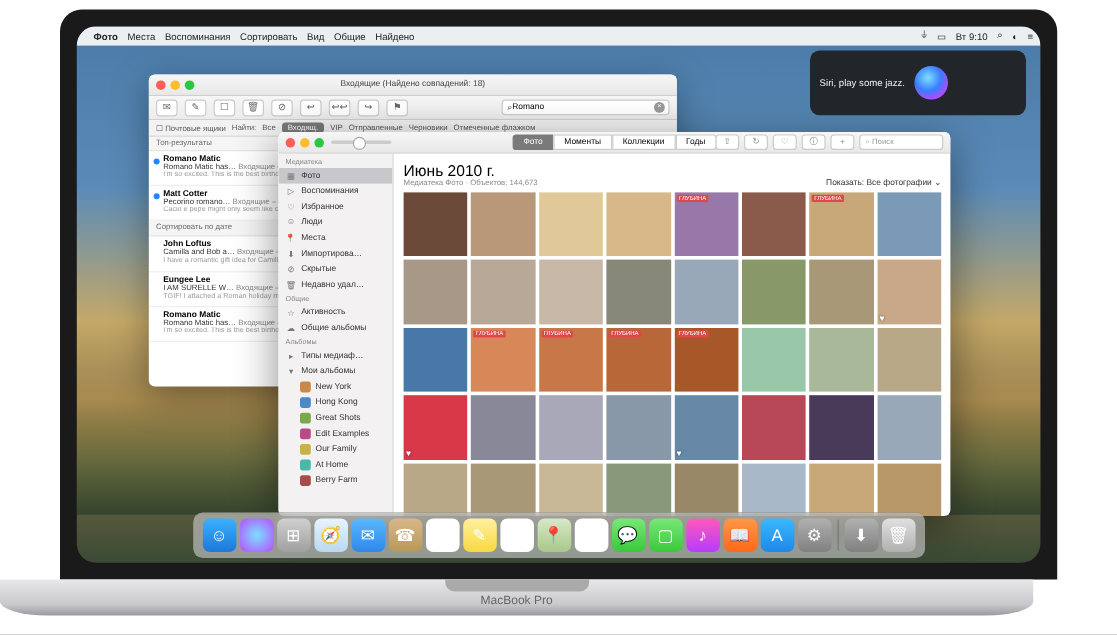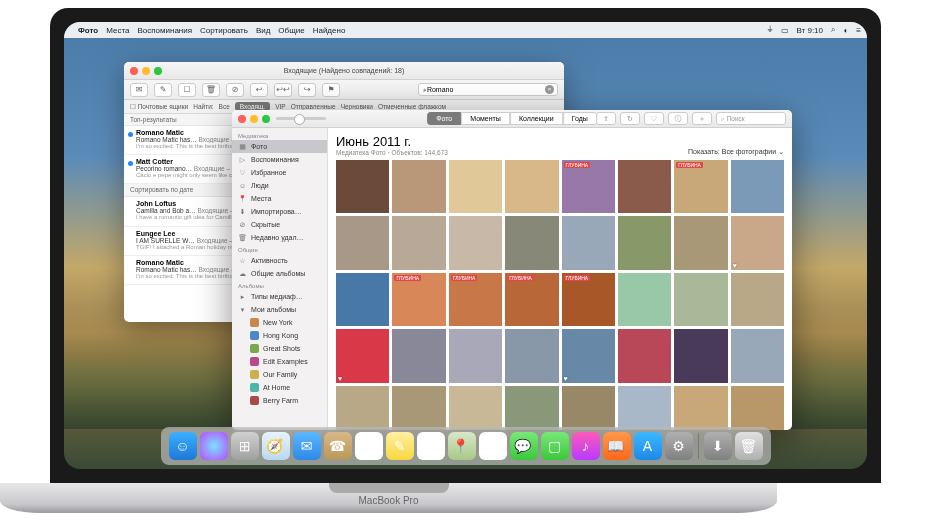--- a/index.html
+++ b/index.html
@@ -2,21 +2,21 @@
 <html><head>
 <meta charset="utf-8">
 <style>
 * { margin: 0; padding: 0; box-sizing: border-box; font-family: -apple-system, "Helvetica Neue", Arial, sans-serif; }
 body { width: 931px; height: 529px; background: #fff; position: relative; overflow: hidden; }
 
 
 .macbook { position: absolute; top: 8px; left: 50px; width: 831px; height: 513px; }
 .screen-bezel { width: 100%; height: 475px; background: #1a1a1a; border-radius: 18px 18px 0 0; padding: 14px; position: relative; }
 .screen { width: 100%; height: 100%; background: linear-gradient(180deg,#4a7ba8 0%,#5a8bb8 30%,#c4a868 55%,#8a7245 75%,#3a4a35 100%); position: relative; overflow: hidden; border-radius: 16px; }
-.macbook-base { width: 777px; height: 30px; margin-left: -50px; background: linear-gradient(180deg,#e8e8ea 0%,#c8c8cc 70%,#9a9a9e 100%); border-radius: 0 0 40px 40px / 0 0 12px 12px; position: relative; }
+.macbook-base { width: 861px; height: 30px; margin-left: -50px; background: linear-gradient(180deg,#e8e8ea 0%,#c8c8cc 70%,#9a9a9e 100%); border-radius: 0 0 40px 40px / 0 0 12px 12px; position: relative; }
 .macbook-notch { width: 120px; height: 10px; background: #aaa; margin: 0 auto; border-radius: 0 0 8px 8px; }
 .macbook-label { text-align: center; font-size: 10px; color: #666; margin-top: 2px; }
 
 
 .menubar { position: absolute; top: 0; left: 0; right: 0; height: 16px; background: rgba(248,248,248,0.92); display: flex; align-items: center; font-size: 8px; color: #222; padding: 0 6px; justify-content: space-between; }
 .menubar-left, .menubar-right { display: flex; align-items: center; gap: 8px; }
 .menubar-left span, .menubar-right span { cursor: default; }
 .apple-logo { font-size: 9px; }
 .menubar .bold { font-weight: 600; }
 
@@ -332,21 +332,21 @@
    </div>
                 <div class="sb-item" style="padding-left:18px">
      <span class="ic color" style="background:#a84a4a"></span>
      <span>Berry Farm</span>
    </div>
               </div>
           </div>
           <div class="photos-main">
             <div class="photos-hdr">
               <div>
-                <h2>Июнь 2011 г.</h2>
+                <h2>Июнь 2010 г.</h2>
                 <div class="meta">
                   <span>Медиатека Фото</span> · <span>Объектов:</span> <span>144,673</span>
                 </div>
               </div>
               <div class="show">
                 <span>Показать:</span> <span>Все фотографии</span> ⌄
               </div>
             </div>
             <div class="grid" id="photo-grid">
                 <div class="thumb" style="background:#6b4a3a">
@@ -507,20 +507,24 @@
    </div>
                 <div class="thumb" style="background:#b89868">
      
      
    </div>
               </div>
           </div>
         </div>
       </div>
 
+      <div class="siri">
+        <div class="siri-text">Siri, play some jazz.</div>
+        <div class="siri-orb"></div>
+      </div>
 
       <div class="dock" id="dock">
           <div class="dock-icon" style="background:linear-gradient(#3ab0ff,#1e78d8)">☺</div>
           <div class="dock-icon" style="background:radial-gradient(circle,#7be0ff,#b84aff)"></div>
           <div class="dock-icon" style="background:linear-gradient(#d0d0d0,#a0a0a0)">⊞</div>
           <div class="dock-icon" style="background:linear-gradient(#e8f4ff,#b8d8f0)">🧭</div>
           <div class="dock-icon" style="background:linear-gradient(#5ab8ff,#2e88e8)">✉</div>
           <div class="dock-icon" style="background:linear-gradient(#d8b888,#b89858)">☎</div>
           <div class="dock-icon" style="background:#fff">12</div>
           <div class="dock-icon" style="background:linear-gradient(#fff0a0,#f8d840)">✎</div>

